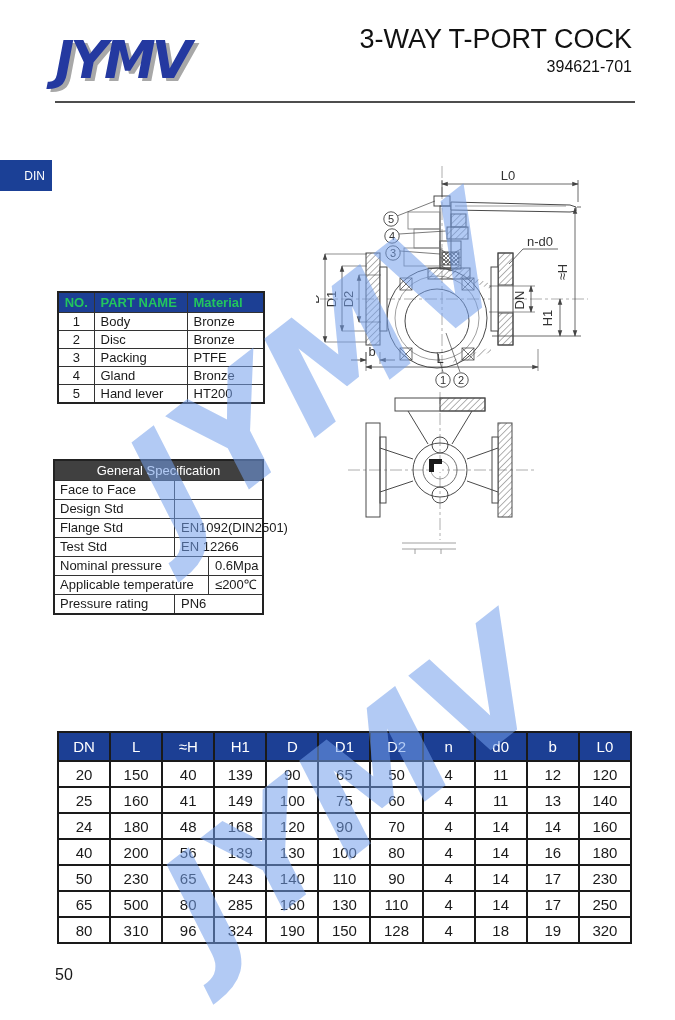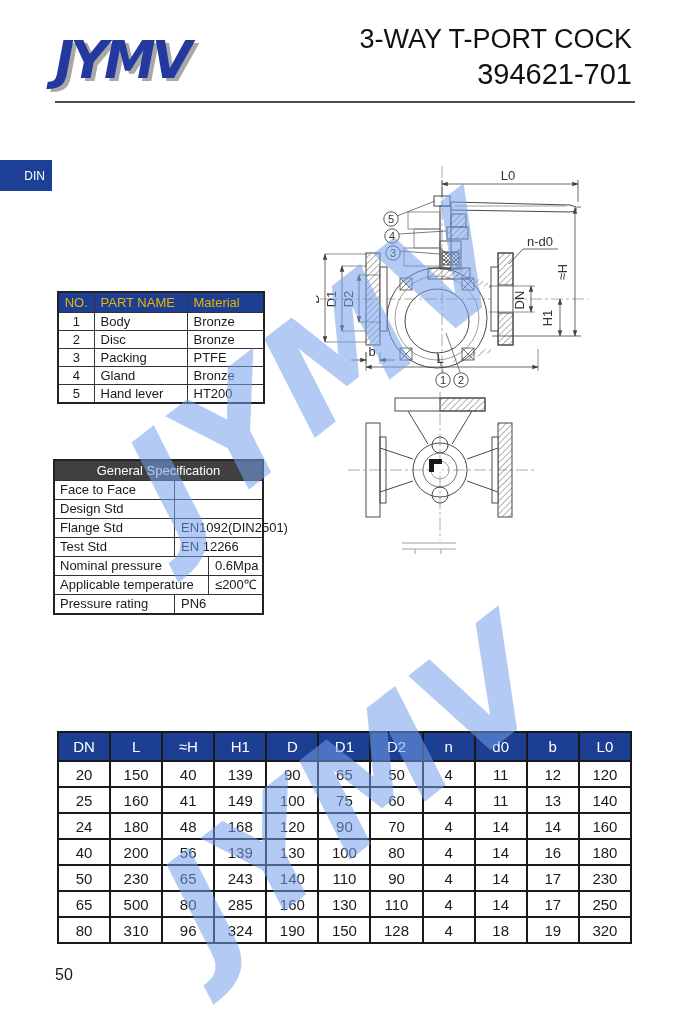--- a/index.html
+++ b/index.html
@@ -3,36 +3,36 @@
 <meta charset="utf-8">
 <style>
   html,body{margin:0;padding:0;background:#fff;}
   .page{position:relative;width:675px;height:1020px;background:#fff;overflow:hidden;
         font-family:"Liberation Sans",sans-serif;color:#1a1a1a;}
   
   .logo{position:absolute;left:55px;top:30px;font:italic bold 52px "DejaVu Sans",sans-serif;
         color:#2439a0;letter-spacing:-4px;text-shadow:4px 3px 0 #a8a8a8;}
   .titleblock{position:absolute;right:43px;top:24px;text-align:right;}
   .title{font-size:27px;line-height:1.15;color:#111;}
-  .partnum{font-size:29px;margin-top:3px;color:#111;}
+  .partnum{font-size:16px;margin-top:3px;color:#111;}
   .rule{position:absolute;left:55px;top:101px;width:580px;height:2px;background:#4d4d4d;}
   
   .para{position:absolute;left:55px;width:310px;font-size:14px;line-height:1.32;color:#1a1a1a;}
   .desc{top:127px;}
   .app{top:204px;}
   .plabel{font-weight:bold;}
   
   .dintab{position:absolute;left:0;top:160px;width:52px;height:31px;background:#1b4096;
           color:#fff;font-size:12px;display:flex;align-items:center;justify-content:flex-end;
           padding-right:7px;box-sizing:border-box;}
   
   table{border-collapse:collapse;}
   #parts-table{position:absolute;left:57px;top:291px;width:206px;font-size:13px;
                border:2px solid #222;table-layout:fixed;}
-  #parts-table th{background:#1c3f94;color:#eab308;font-weight:normal;height:19px;
+  #parts-table th{background:#1c3f94;color:#22c55e;font-weight:bold;height:19px;
                   border:1.5px solid #333;text-align:left;padding:0 0 0 6px;}
   #parts-table th:first-child{text-align:center;padding:0;}
   #parts-table td{border:1.5px solid #333;height:17px;padding:0 0 0 6px;background:#fff;}
   #parts-table td:first-child{text-align:center;padding:0;}
   
   #spec-table{position:absolute;left:53px;top:459px;width:211px;border:2px solid #222;
               font-size:13px;background:#fff;box-sizing:border-box;}
   .spec-title{background:#404040;color:#fff;height:19px;line-height:19px;text-align:center;}
   .spec-row{display:flex;border-top:1.5px solid #333;height:18px;line-height:18px;}
   .spec-label{border-right:1.5px solid #333;padding-left:5px;box-sizing:border-box;width:120px;flex:none;}

